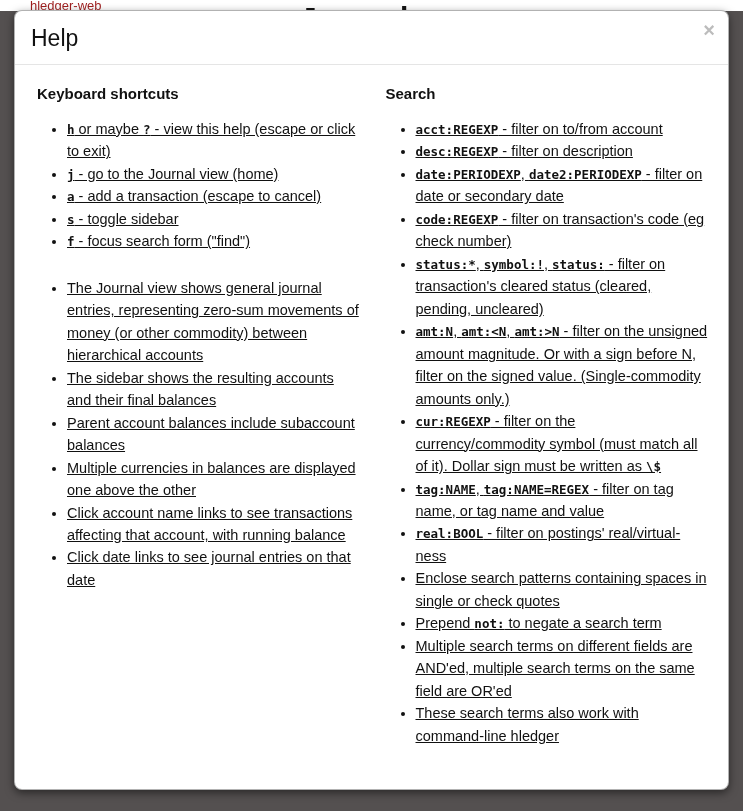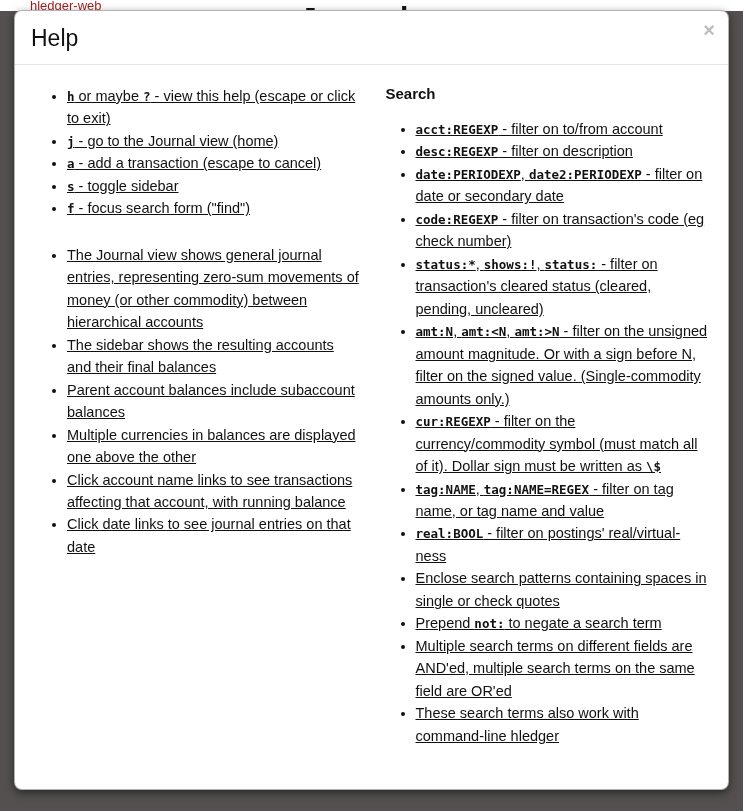--- a/index.html
+++ b/index.html
@@ -82,20 +82,21 @@
 
 <div class="backdrop"></div>
 
 <div class="modal">
   <div class="modal-header">
     <div class="modal-title">Help</div>
     <button class="close-btn">×</button>
   </div>
   <div class="modal-body">
     <div class="col">
+      <h3 class="section-heading">Keyboard shortcuts</h3>
       <ul class="help-list">
           <li><code>h</code> or maybe <code>?</code> - view this help (escape or click to exit)</li>
           <li><code>j</code> - go to the Journal view (home)</li>
           <li><code>a</code> - add a transaction (escape to cancel)</li>
           <li><code>s</code> - toggle sidebar</li>
           <li><code>f</code> - focus search form ("find")</li>
         </ul>
       <ul class="help-list">
           <li>The Journal view shows general journal entries, representing zero-sum movements of money (or other commodity) between hierarchical accounts</li>
           <li>The sidebar shows the resulting accounts and their final balances</li>
@@ -105,21 +106,21 @@
           <li>Click date links to see journal entries on that date</li>
         </ul>
     </div>
     <div class="col">
       <h3 class="section-heading">Search</h3>
       <ul class="help-list">
           <li><code>acct:REGEXP</code> - filter on to/from account</li>
           <li><code>desc:REGEXP</code> - filter on description</li>
           <li><code>date:PERIODEXP</code>, <code>date2:PERIODEXP</code> - filter on date or secondary date</li>
           <li><code>code:REGEXP</code> - filter on transaction's code (eg check number)</li>
-          <li><code>status:*</code>, <code>shows:!</code>, <code>status:</code> - filter on transaction's cleared status (cleared, pending, uncleared)</li>
+          <li><code>status:*</code>, <code>symbol:!</code>, <code>status:</code> - filter on transaction's cleared status (cleared, pending, uncleared)</li>
           <li><code>amt:N</code>, <code>amt:&lt;N</code>, <code>amt:&gt;N</code> - filter on the unsigned amount magnitude. Or with a sign before N, filter on the signed value. (Single-commodity amounts only.)</li>
           <li><code>cur:REGEXP</code> - filter on the currency/commodity symbol (must match all of it). Dollar sign must be written as <code>\$</code></li>
           <li><code>tag:NAME</code>, <code>tag:NAME=REGEX</code> - filter on tag name, or tag name and value</li>
           <li><code>real:BOOL</code> - filter on postings' real/virtual-ness</li>
           <li>Enclose search patterns containing spaces in single or check quotes</li>
           <li>Prepend <code>not:</code> to negate a search term</li>
           <li>Multiple search terms on different fields are AND'ed, multiple search terms on the same field are OR'ed</li>
           <li>These search terms also work with command-line hledger</li>
         </ul>
     </div>

